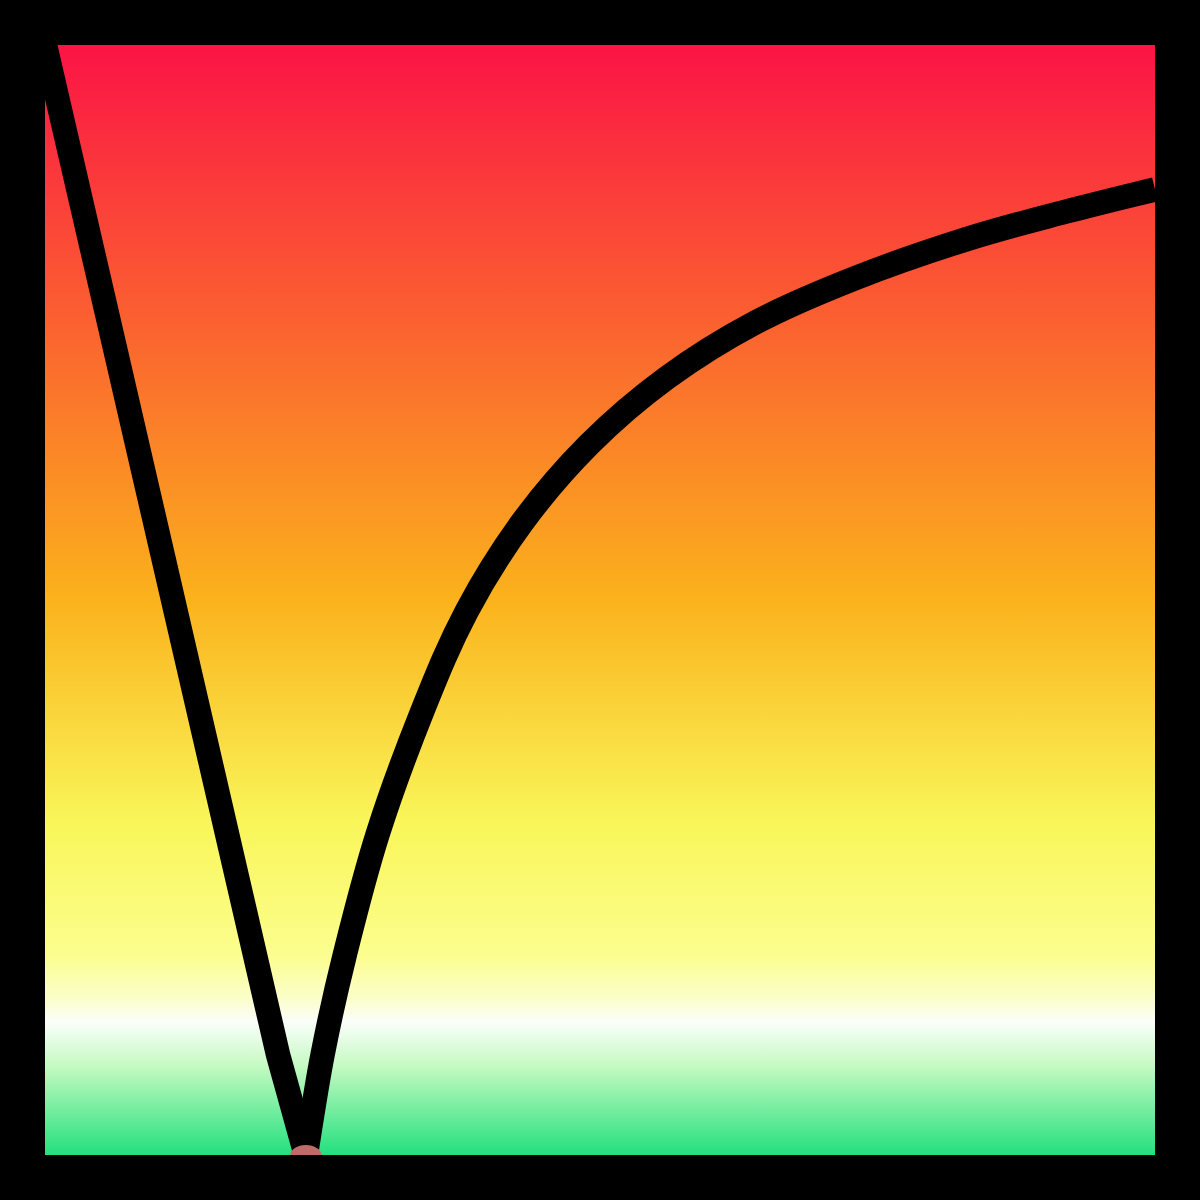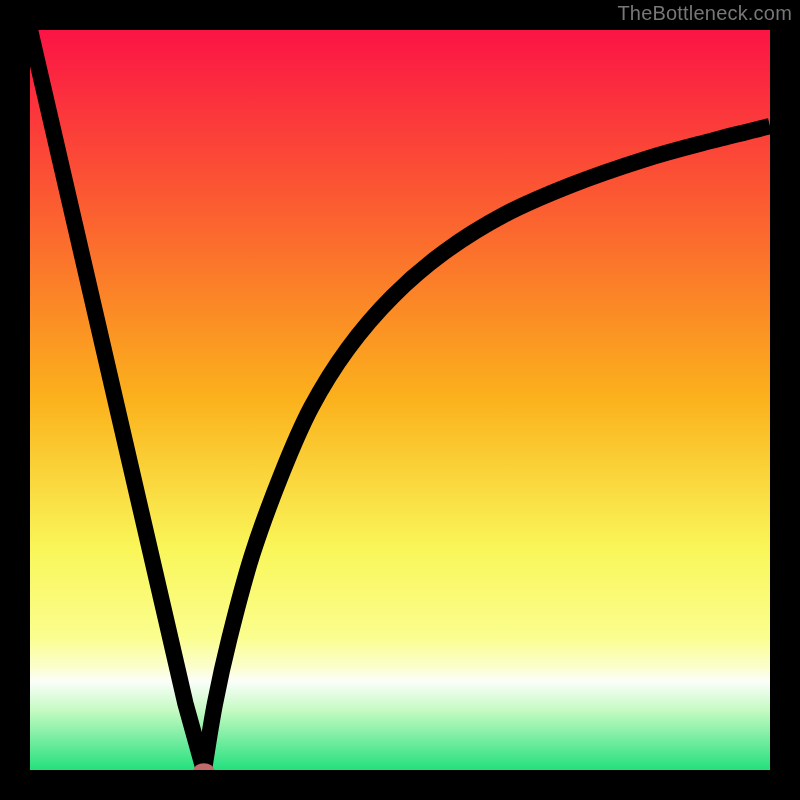--- a/index.html
+++ b/index.html
@@ -45,21 +45,20 @@
     stroke-width: 2.2;
   }
   .marker {
     fill: #c06a6a;
   }
 </style>
 </head>
 <body>
 
 <div class="frame">
-  <div class="watermark">TheBottleneck.com</div>
 
   <div class="plot-area">
     <svg viewBox="0 0 100 100" preserveAspectRatio="none">
       <defs>
         <linearGradient id="bg-grad" x1="0" y1="0" x2="0" y2="1">
         <stop offset="0%" stop-color="#fb1445"></stop>
             <stop offset="25%" stop-color="#fb6130"></stop>
             <stop offset="50%" stop-color="#fbb21c"></stop>
             <stop offset="70%" stop-color="#f9f659"></stop>
             <stop offset="82%" stop-color="#fbfe8e"></stop>

